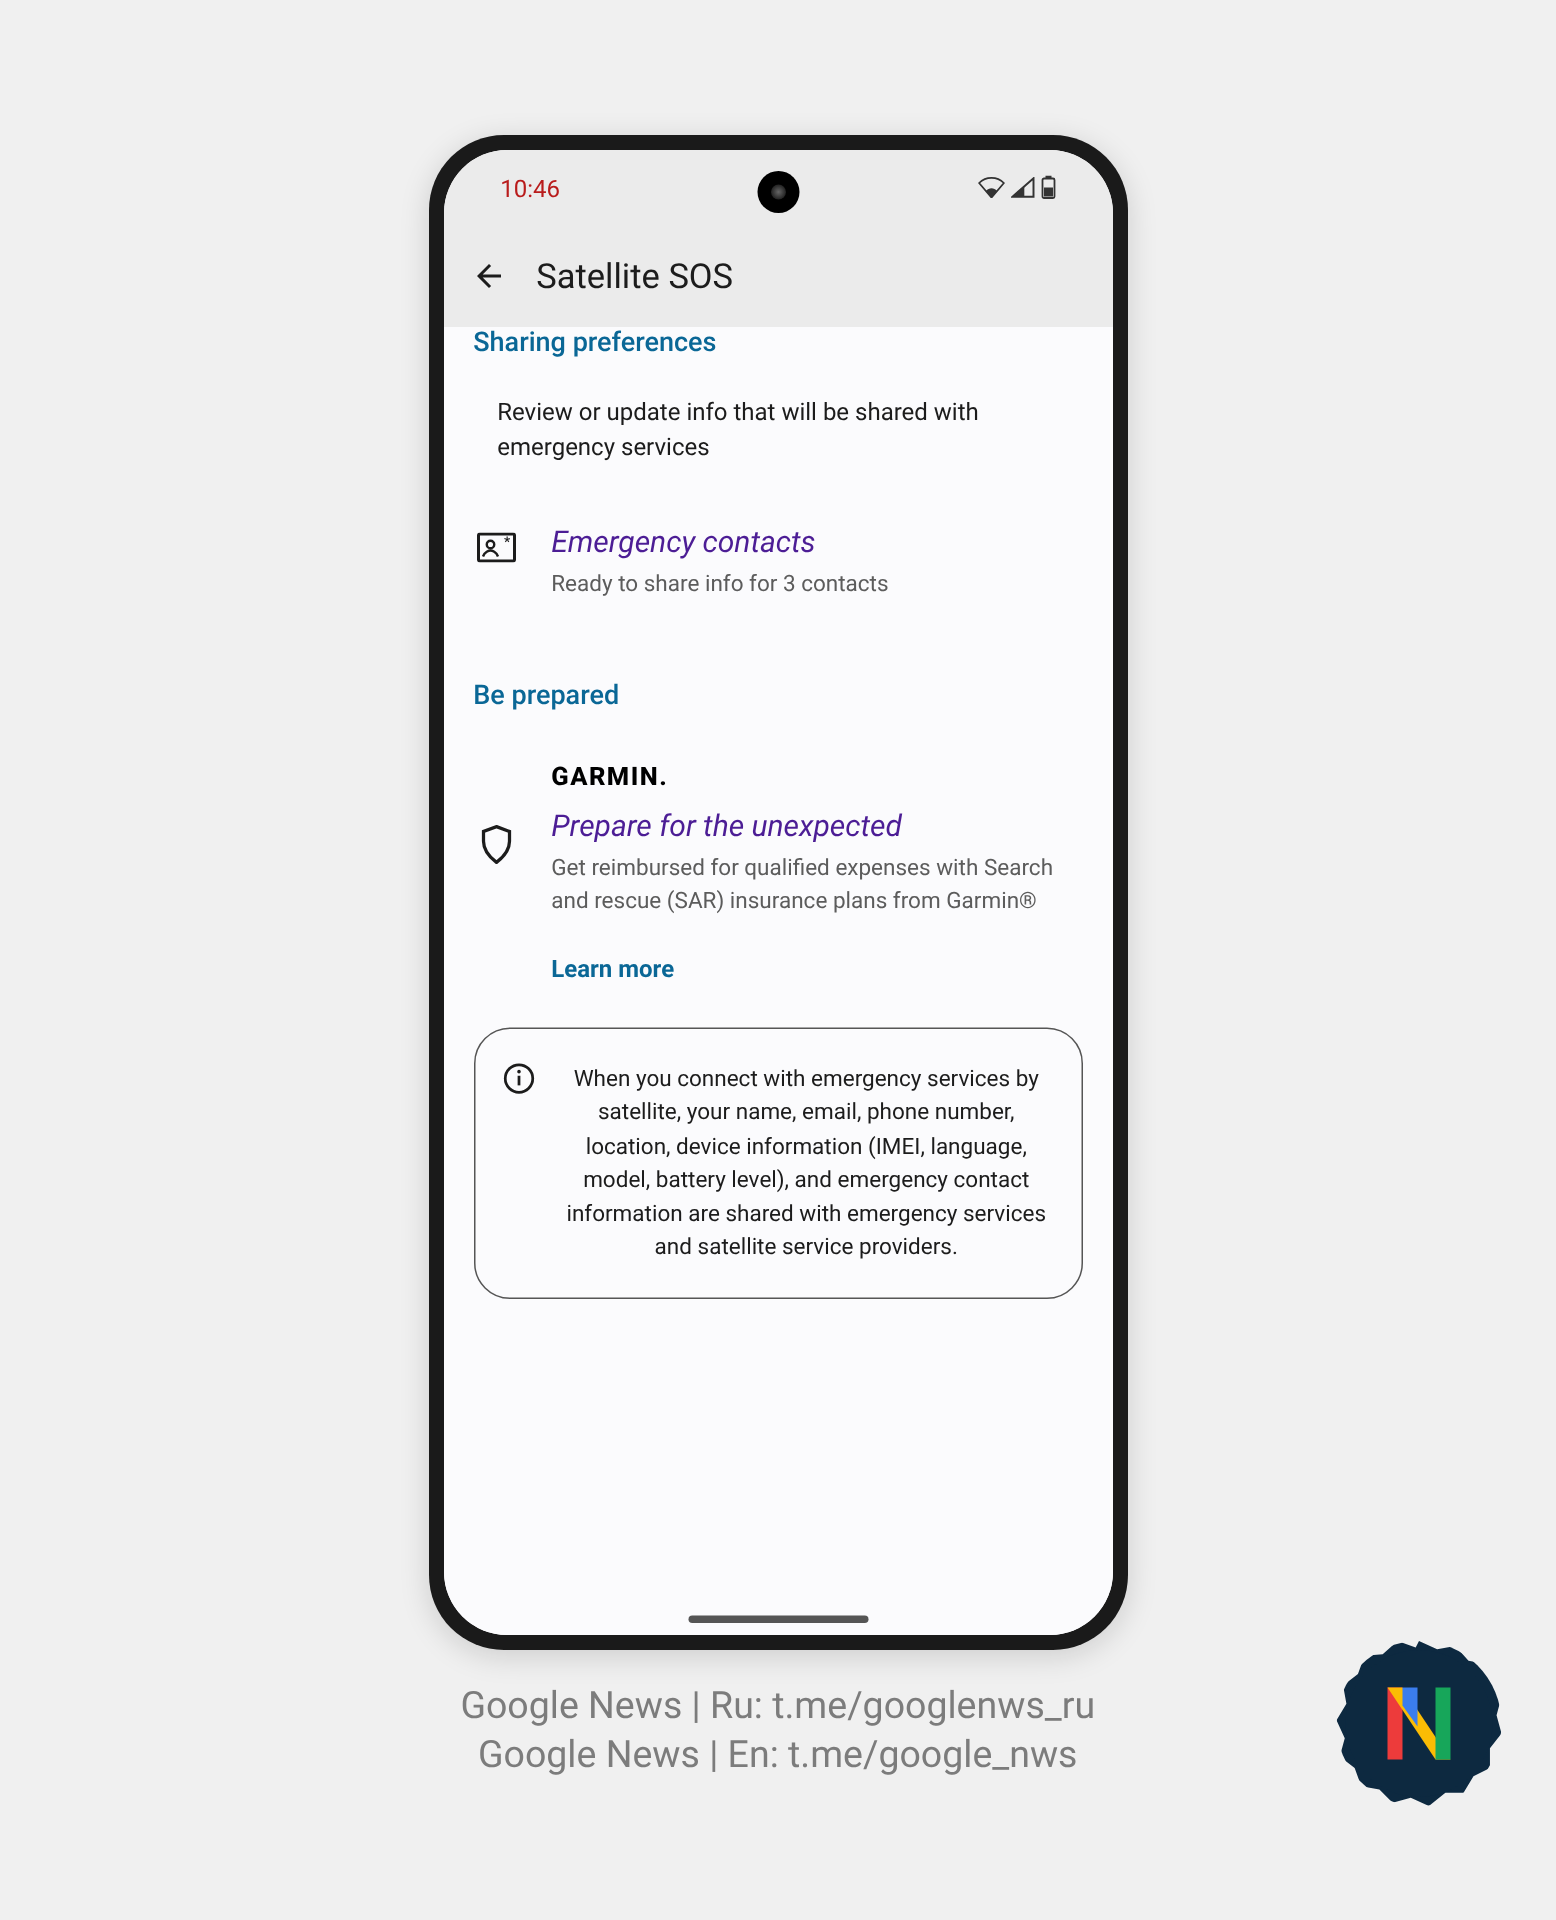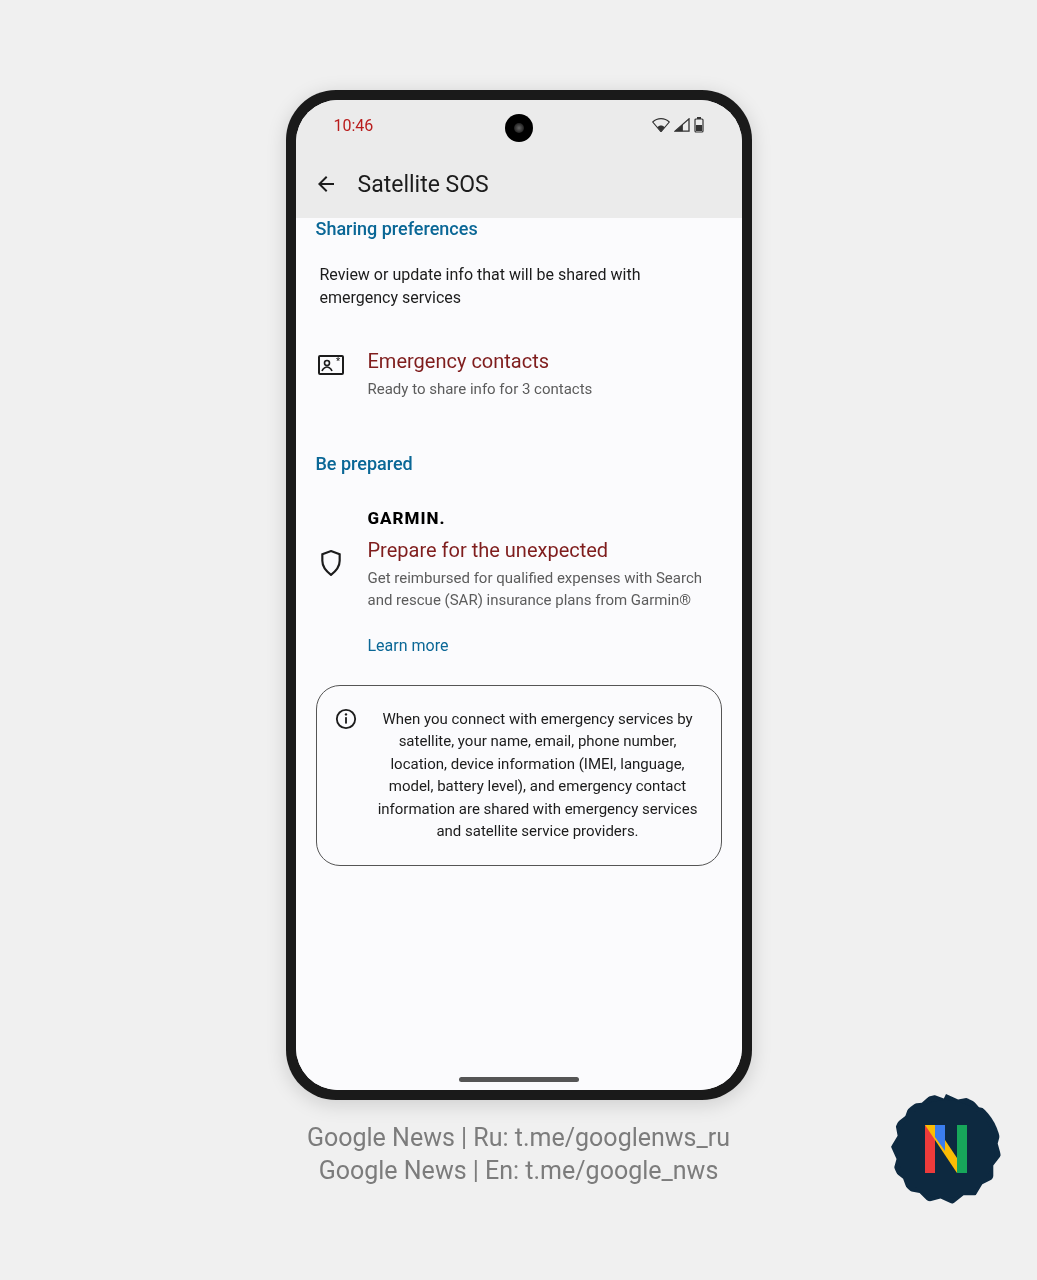--- a/index.html
+++ b/index.html
@@ -79,60 +79,61 @@
   }
   .section-header {
     color: #0a6796;
     font-size: 18px;
     font-weight: 500;
     padding: 0 20px 10px;
   }
   .section-desc {
     color: #1c1c1c;
     font-size: 16px;
-    padding: 14px 24px 8px;
+    padding: 14px 36px 8px;
     line-height: 1.45;
   }
   .list-item {
     display: flex;
     align-items: flex-start;
     padding: 24px 20px 10px;
     gap: 22px;
     cursor: pointer;
   }
   .list-item.tall { padding-top: 32px; }
   .item-icon-wrap {
     width: 30px;
     display: flex;
     justify-content: center;
     padding-top: 6px;
   }
   .item-body { flex: 1; }
   .item-title {
     font-size: 20px;
-    color: #7f1d1d;
+    color: #4c1d95;
     font-weight: 400;
     margin-bottom: 6px;
+    font-style: italic;
   }
   .item-sub {
     font-size: 15px;
     color: #5c5c5c;
     line-height: 1.45;
   }
   .garmin-logo {
     font-weight: 800;
     font-size: 17px;
     letter-spacing: 1px;
     color: #000;
     margin-bottom: 10px;
   }
   .learn-more {
     color: #0a6796;
     font-size: 16px;
-    font-weight: 400;
+    font-weight: 700;
     padding: 14px 0 0 72px;
     cursor: pointer;
   }
   .info-card {
     margin: 30px 20px 0;
     border: 1px solid #555;
     border-radius: 24px;
     padding: 22px 20px 22px 18px;
     display: flex;
     gap: 18px;

